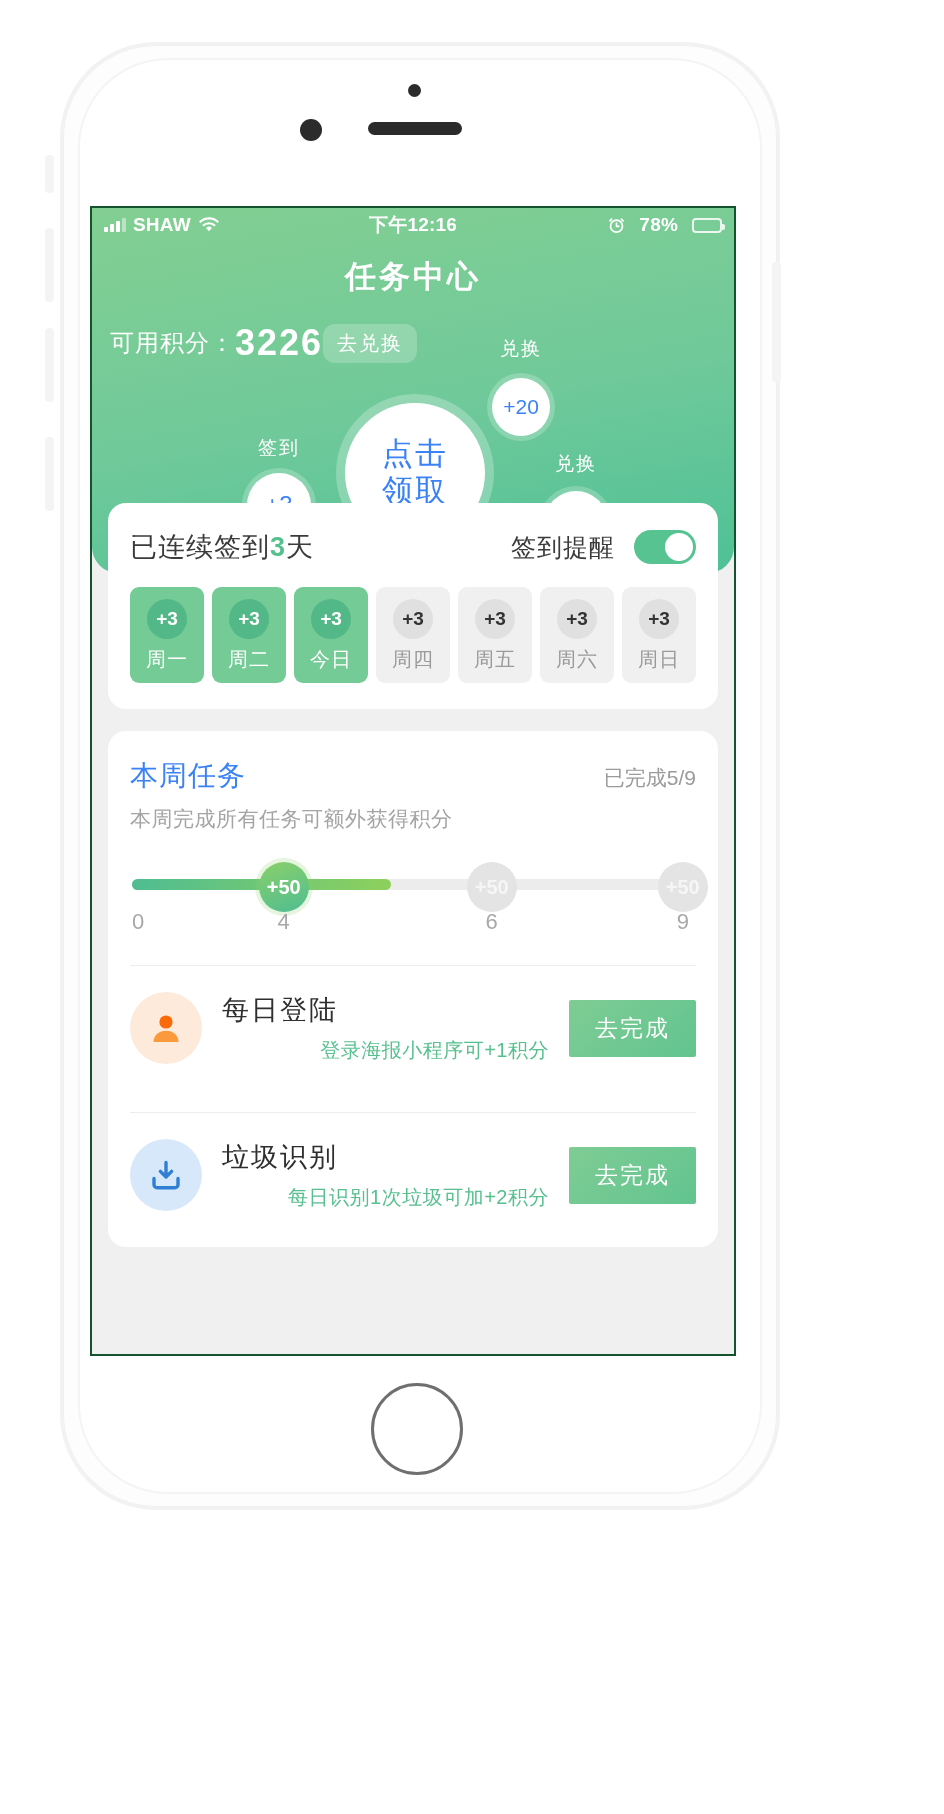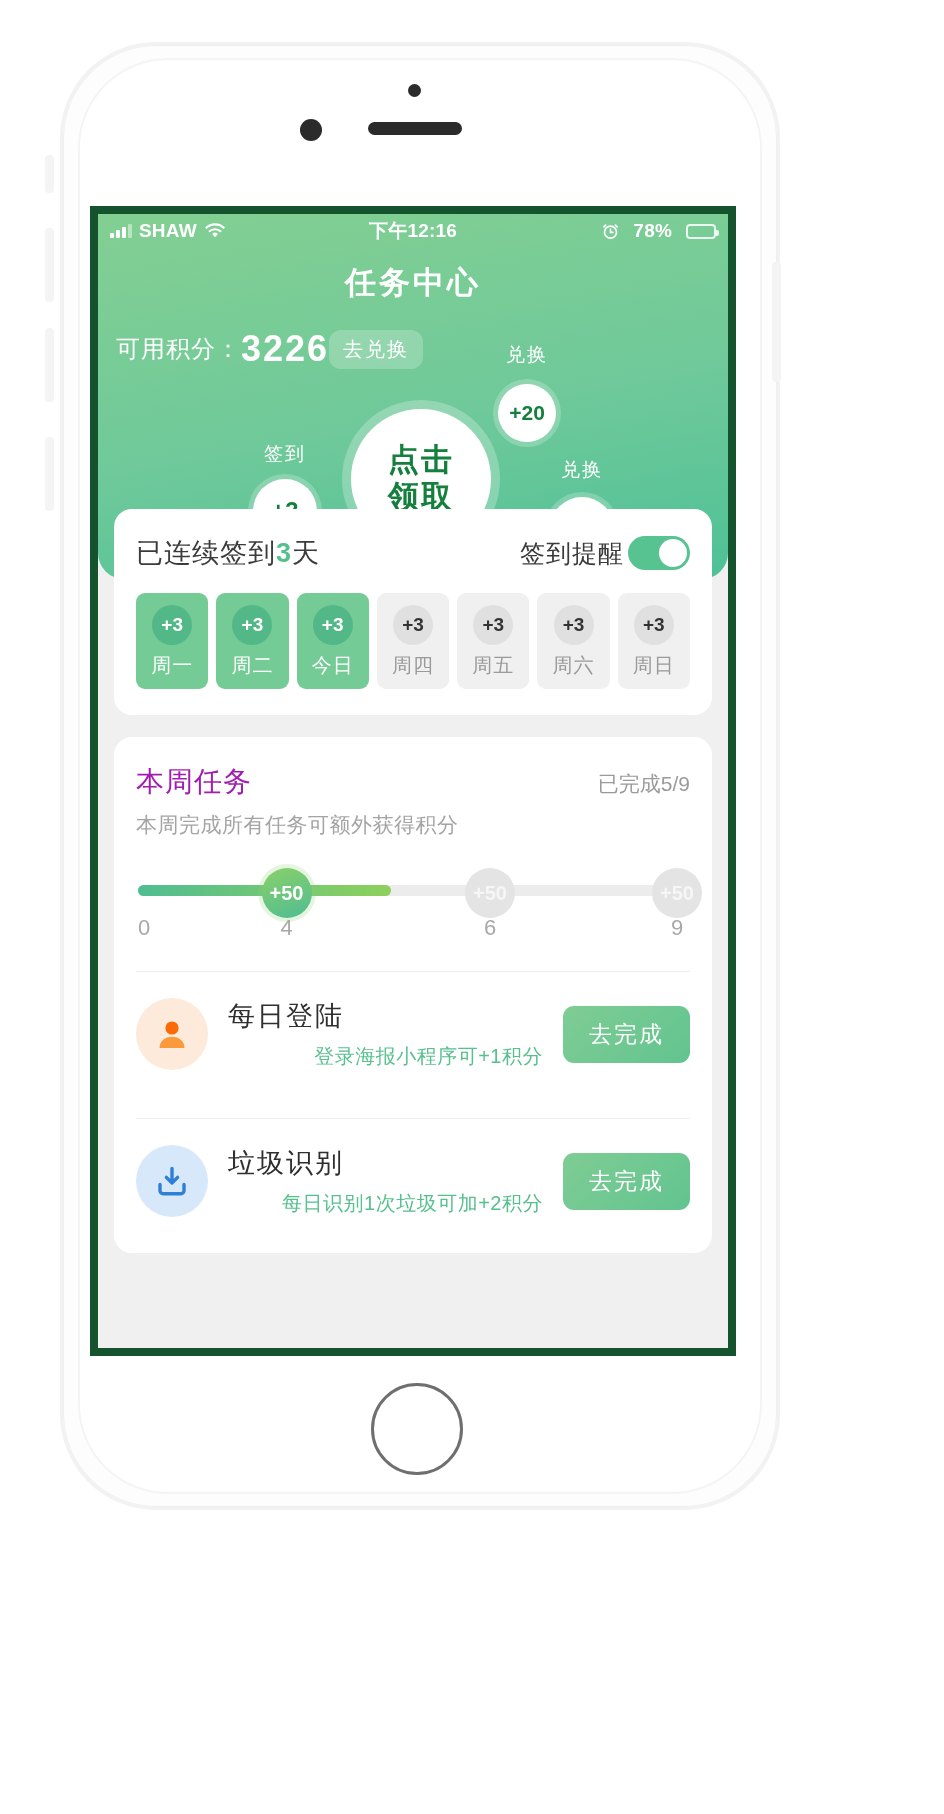--- a/index.html
+++ b/index.html
@@ -57,21 +57,21 @@
     width: 92px; height: 92px; border-radius: 50%;
     border: 3px solid #6f6f6f; background: #ffffff;
   }
 
   
   .screen {
     position: absolute; left: 90px; top: 206px;
     width: 646px; height: 1150px;
     background: #f0f0f0;
     overflow: hidden;
-    border: 8px solid #14532d;
+    border: 2px solid #14532d;
   }
 
   
   .header {
     position: relative;
     height: 365px;
     background: linear-gradient(170deg, #83cf92 0%, #6fc99a 55%, #4ec196 100%);
     border-bottom-left-radius: 26px;
     border-bottom-right-radius: 26px;
     overflow: hidden;
@@ -118,23 +118,23 @@
   .redeem-pill {
     background: rgba(255,255,255,.22);
     color: #ffffff; font-size: 20px;
     padding: 6px 14px; border-radius: 12px; letter-spacing: 2px;
     cursor: pointer;
   }
 
   
   .bubble {
     position: absolute; border-radius: 50%;
-    background: #ffffff; color: #15803d;
+    background: #ffffff; color: #3b82f6;
     display: flex; align-items: center; justify-content: center;
-    font-weight: bold; box-shadow: 0 0 0 5px rgba(255,255,255,.22);
+    font-weight: normal; box-shadow: 0 0 0 5px rgba(255,255,255,.22);
     cursor: pointer;
   }
   .bubble-label {
     position: absolute; color:#ffffff; font-size: 19px; letter-spacing: 2px;
     text-align: center;
   }
 
   .b-signin { left: 155px; top: 265px; width: 64px; height: 64px; font-size: 24px; }
   .l-signin { left: 146px; top: 227px; width: 82px; }
 
@@ -157,21 +157,21 @@
     margin: 0 16px; padding: 0 22px;
   }
   .card-signin { margin-top: -70px; position: relative; z-index: 3; padding-bottom: 26px; }
 
   .signin-head {
     display: flex; align-items: center; justify-content: space-between;
     padding-top: 26px;
   }
   .signin-streak { font-size: 27px; color: #3b3b3b; letter-spacing: 1px; }
   .signin-streak .n { color: #55c08e; font-weight: bold; }
-  .remind-wrap { display:flex; align-items:center; gap: 4px; }
+  .remind-wrap { display:flex; align-items:center; gap: 19px; }
   .remind-label { font-size: 25px; color:#3b3b3b; letter-spacing: 1px; }
   .toggle {
     width: 62px; height: 34px; border-radius: 18px;
     background: #56c391; position: relative; cursor: pointer;
   }
   .toggle .knob {
     position:absolute; right: 3px; top: 3px;
     width: 28px; height: 28px; border-radius: 50%; background:#ffffff;
   }
 
@@ -190,21 +190,21 @@
   .day-chip.active .day-dot { background: #53b887; color:#ffffff; }
   .day-name { font-size: 20px; color:#9a9a9a; letter-spacing: 1px; }
   .day-chip.active .day-name { color:#ffffff; }
 
   
   .card-tasks { margin-top: 22px; padding-bottom: 10px; }
   .tasks-head {
     display:flex; align-items: baseline; justify-content: space-between;
     padding-top: 26px;
   }
-  .tasks-title { font-size: 28px; color:#a21caf; letter-spacing: 1px; }
+  .tasks-title { font-size: 28px; color:#3b82f6; letter-spacing: 1px; }
   .tasks-count { font-size: 21px; color:#9a9a9a; }
   .tasks-sub { font-size: 21px; color:#a4a4a4; margin-top: 10px; letter-spacing: .5px; }
 
   
   .progress-wrap { margin: 34px 2px 0; position: relative; height: 34px; }
   .track {
     position:absolute; left: 0; right: 0; top: 12px; height: 11px;
     background:#ececec; border-radius: 6px;
   }
   .track-fill {
@@ -240,21 +240,21 @@
     display:flex; align-items:center; justify-content:center; flex: 0 0 auto;
   }
   .icon-login { background:#fdeadb; }
   .icon-trash { background:#d8e8fb; }
   .task-text { flex: 1; }
   .task-name { font-size: 27px; color:#2f2f2f; letter-spacing: 2px; }
   .task-desc { font-size: 20px; color:#58c08f; margin-top: 9px; letter-spacing: .5px; text-align: right; }
   .task-btn {
     background: linear-gradient(135deg,#7fcc94,#62c48f);
     color:#ffffff; font-size: 23px; letter-spacing: 2px;
-    padding: 13px 26px; border-radius: 11px; cursor: pointer;
+    padding: 13px 26px; border-radius: 2px; cursor: pointer;
     flex: 0 0 auto;
   }
 </style>
 </head>
 <body>
 
 <div id="stage">
 
   <div class="phone-frame"></div>
   <div class="phone-inner-bezel"></div>

